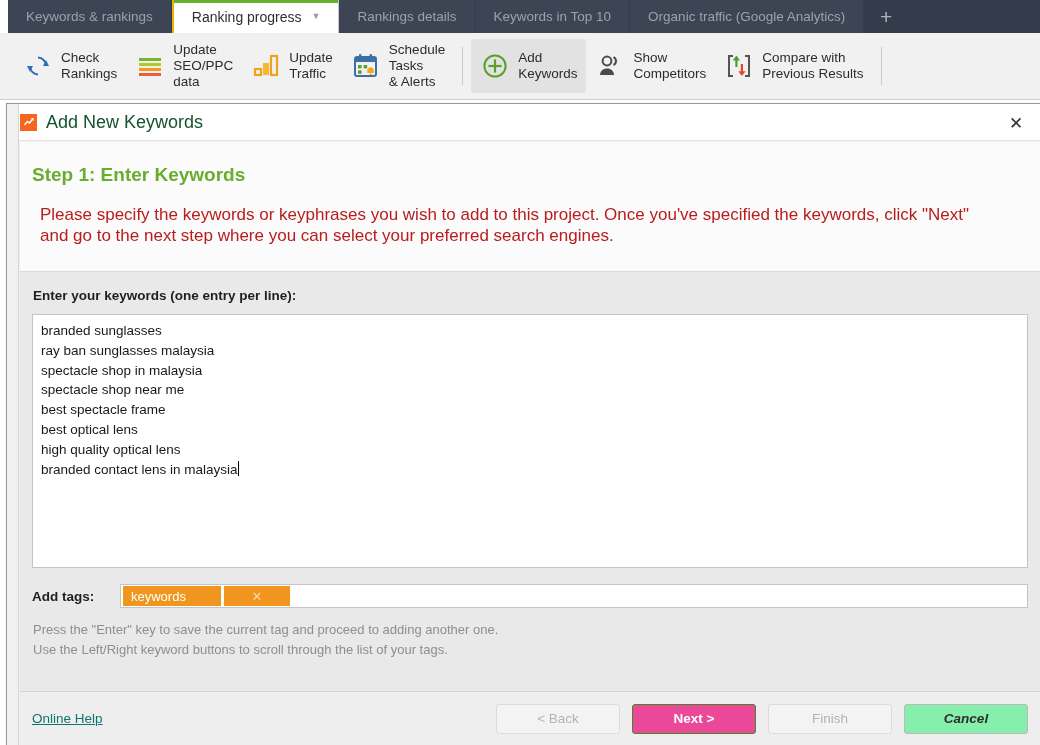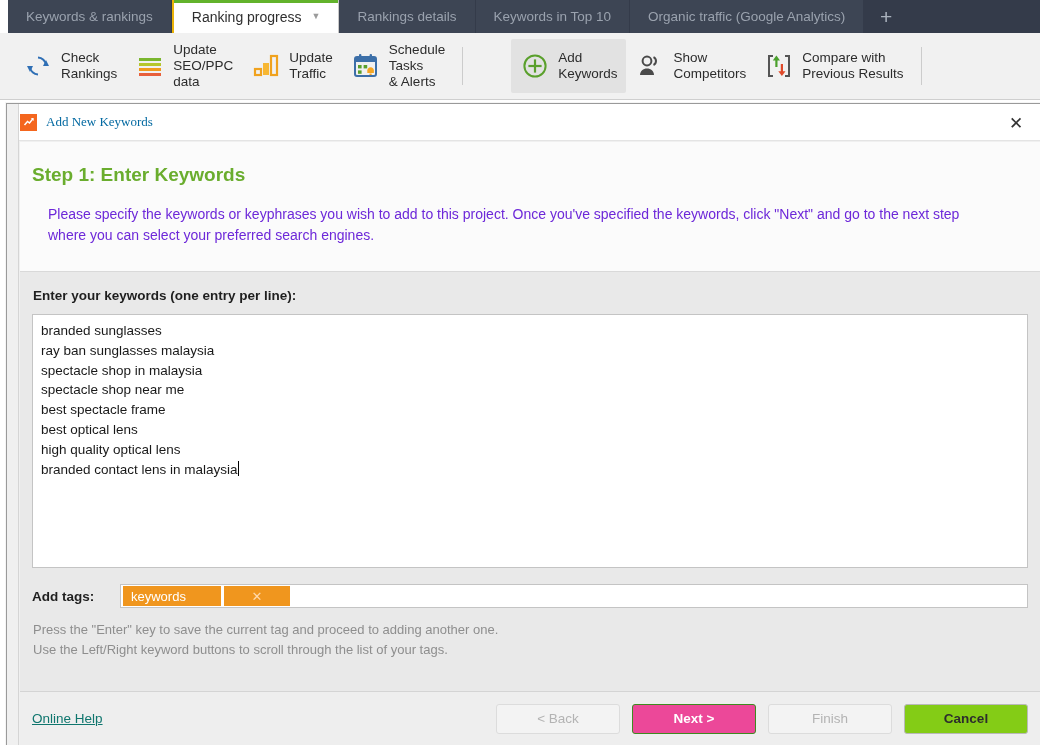--- a/index.html
+++ b/index.html
@@ -87,21 +87,21 @@
   .tbtn {
     display: flex;
     align-items: center;
     gap: 8px;
     padding: 5px 9px;
     border-radius: 2px;
     cursor: pointer;
     user-select: none;
     height: 54px;
   }
-  .tbtn.highlight { background: #e2e2e2; margin-left: 40px; }
+  .tbtn.highlight { background: #e2e2e2; }
   .tbtn .ico {
     width: 30px; height: 32px;
     display: flex; align-items: center; justify-content: center;
     flex: 0 0 auto;
   }
   .tbtn .lbl {
     font-size: 13.5px;
     color: #2c2c2c;
     line-height: 16px;
     white-space: pre-line;
@@ -137,23 +137,22 @@
     border-bottom: 1px solid #e4e4e4;
   }
   .dlg-appicon {
     width: 17px; height: 17px;
     background: #f4661e;
     display: flex; align-items: center; justify-content: center;
     margin-right: 9px;
     flex: 0 0 auto;
   }
   .dlg-title-text {
-    font-size: 13px;
-    color: #0369a1;
-    font-family: Liberation Serif, serif;
+    font-size: 18px;
+    color: #14532d;
   }
   .dlg-close {
     position: absolute;
     right: 14px; top: 9px;
     width: 20px; height: 20px;
     display: flex; align-items: center; justify-content: center;
     font-size: 17px;
     color: #333;
     cursor: pointer;
     line-height: 1;
@@ -167,25 +166,25 @@
     border-bottom: 1px solid #d9d9d9;
     padding: 22px 24px 0 12px;
   }
   .step-title {
     font-size: 19px;
     font-weight: bold;
     color: #6aad2e;
     margin: 0 0 18px 0;
   }
   .step-desc {
-    font-size: 14px;
-    color: #6d28d9;
+    font-size: 17px;
+    color: #b91c1c;
     line-height: 21px;
     max-width: 960px;
-    margin: 16px;
+    margin: 8px;
   }
 
   .dlg-body {
     position: absolute; left: 13px; top: 168px;
     width: 1020px; height: 420px;
     background: #e9e9e9;
     padding: 16px 12px 0 12px;
   }
   .field-label {
     font-size: 13.5px;
@@ -312,22 +311,23 @@
     border-color: #dcdcdc;
     font-weight: normal;
     cursor: default;
   }
   .btn.primary {
     background: #ec4899;
     border: 1px solid #3e8a20;
     color: #ffffff;
   }
   .btn.cancel {
-    background: #84cc16;
+    background: #86efac;
     border: 1px solid #b9b9b9;
+    font-style: italic;
   }
 </style>
 </head>
 <body>
 
 <div id="app">
 
   <div class="tabbar">
     <div class="tab inactive">
       <span>Keywords &amp; rankings</span>

